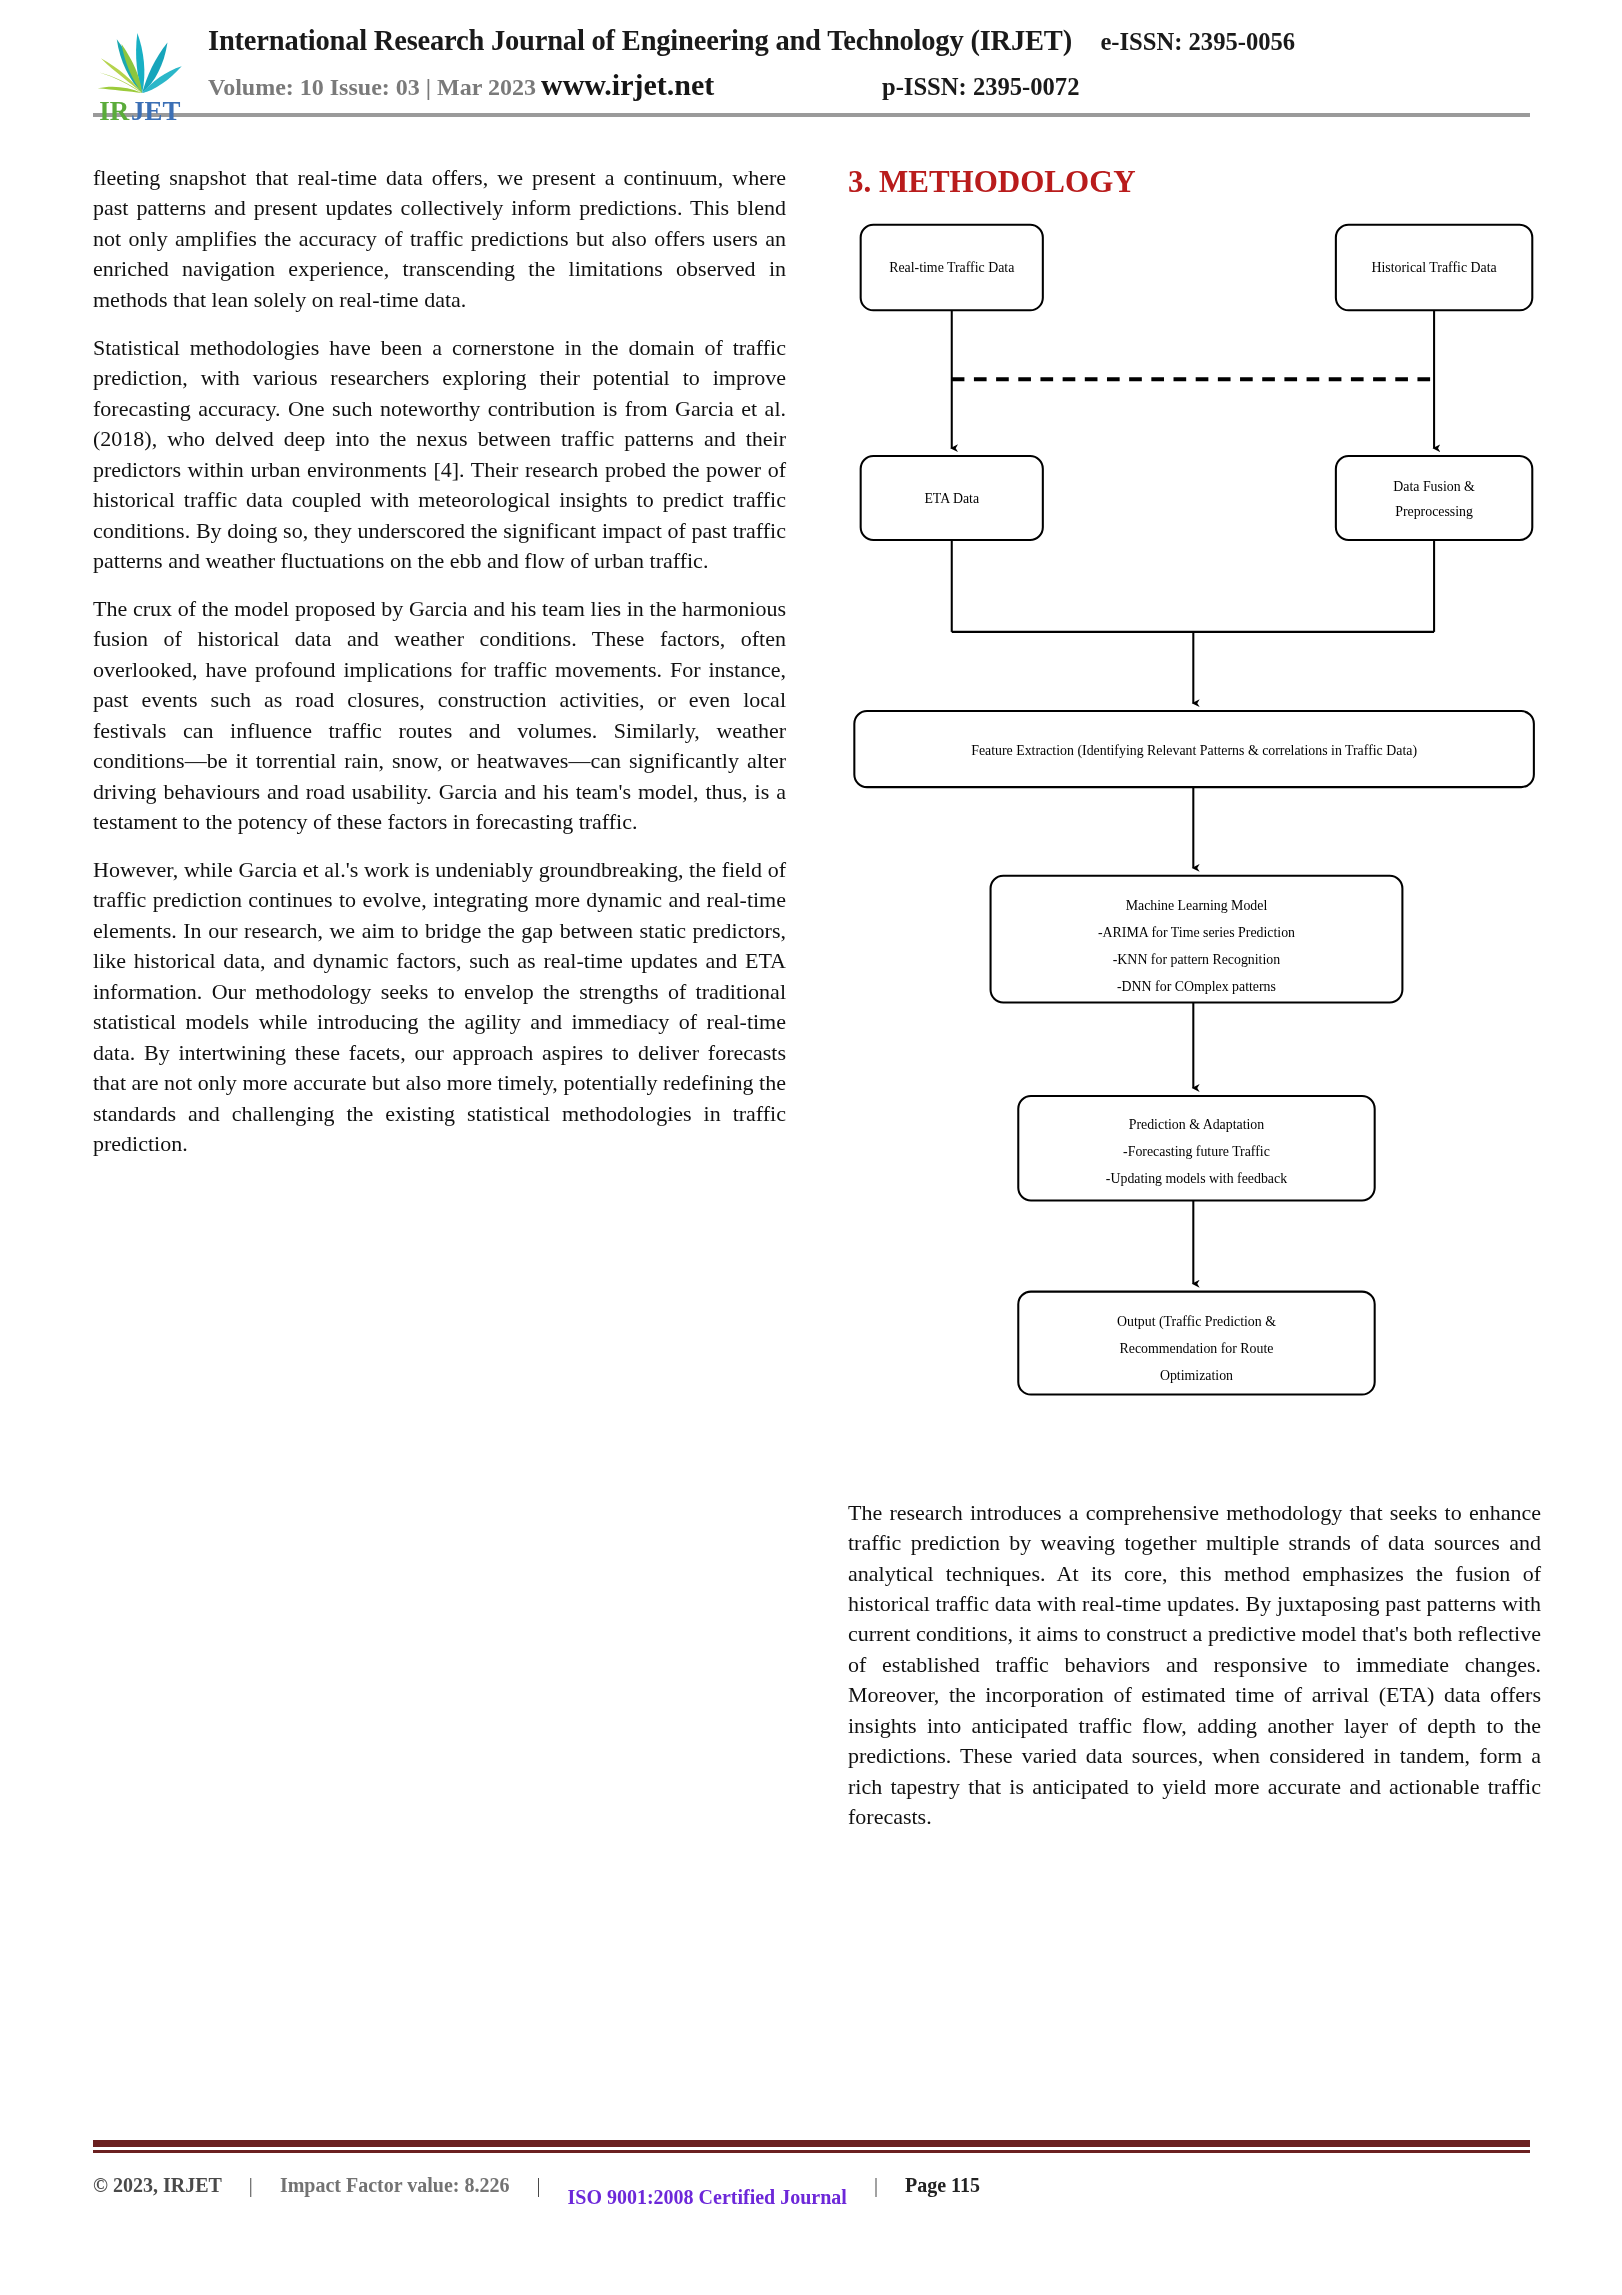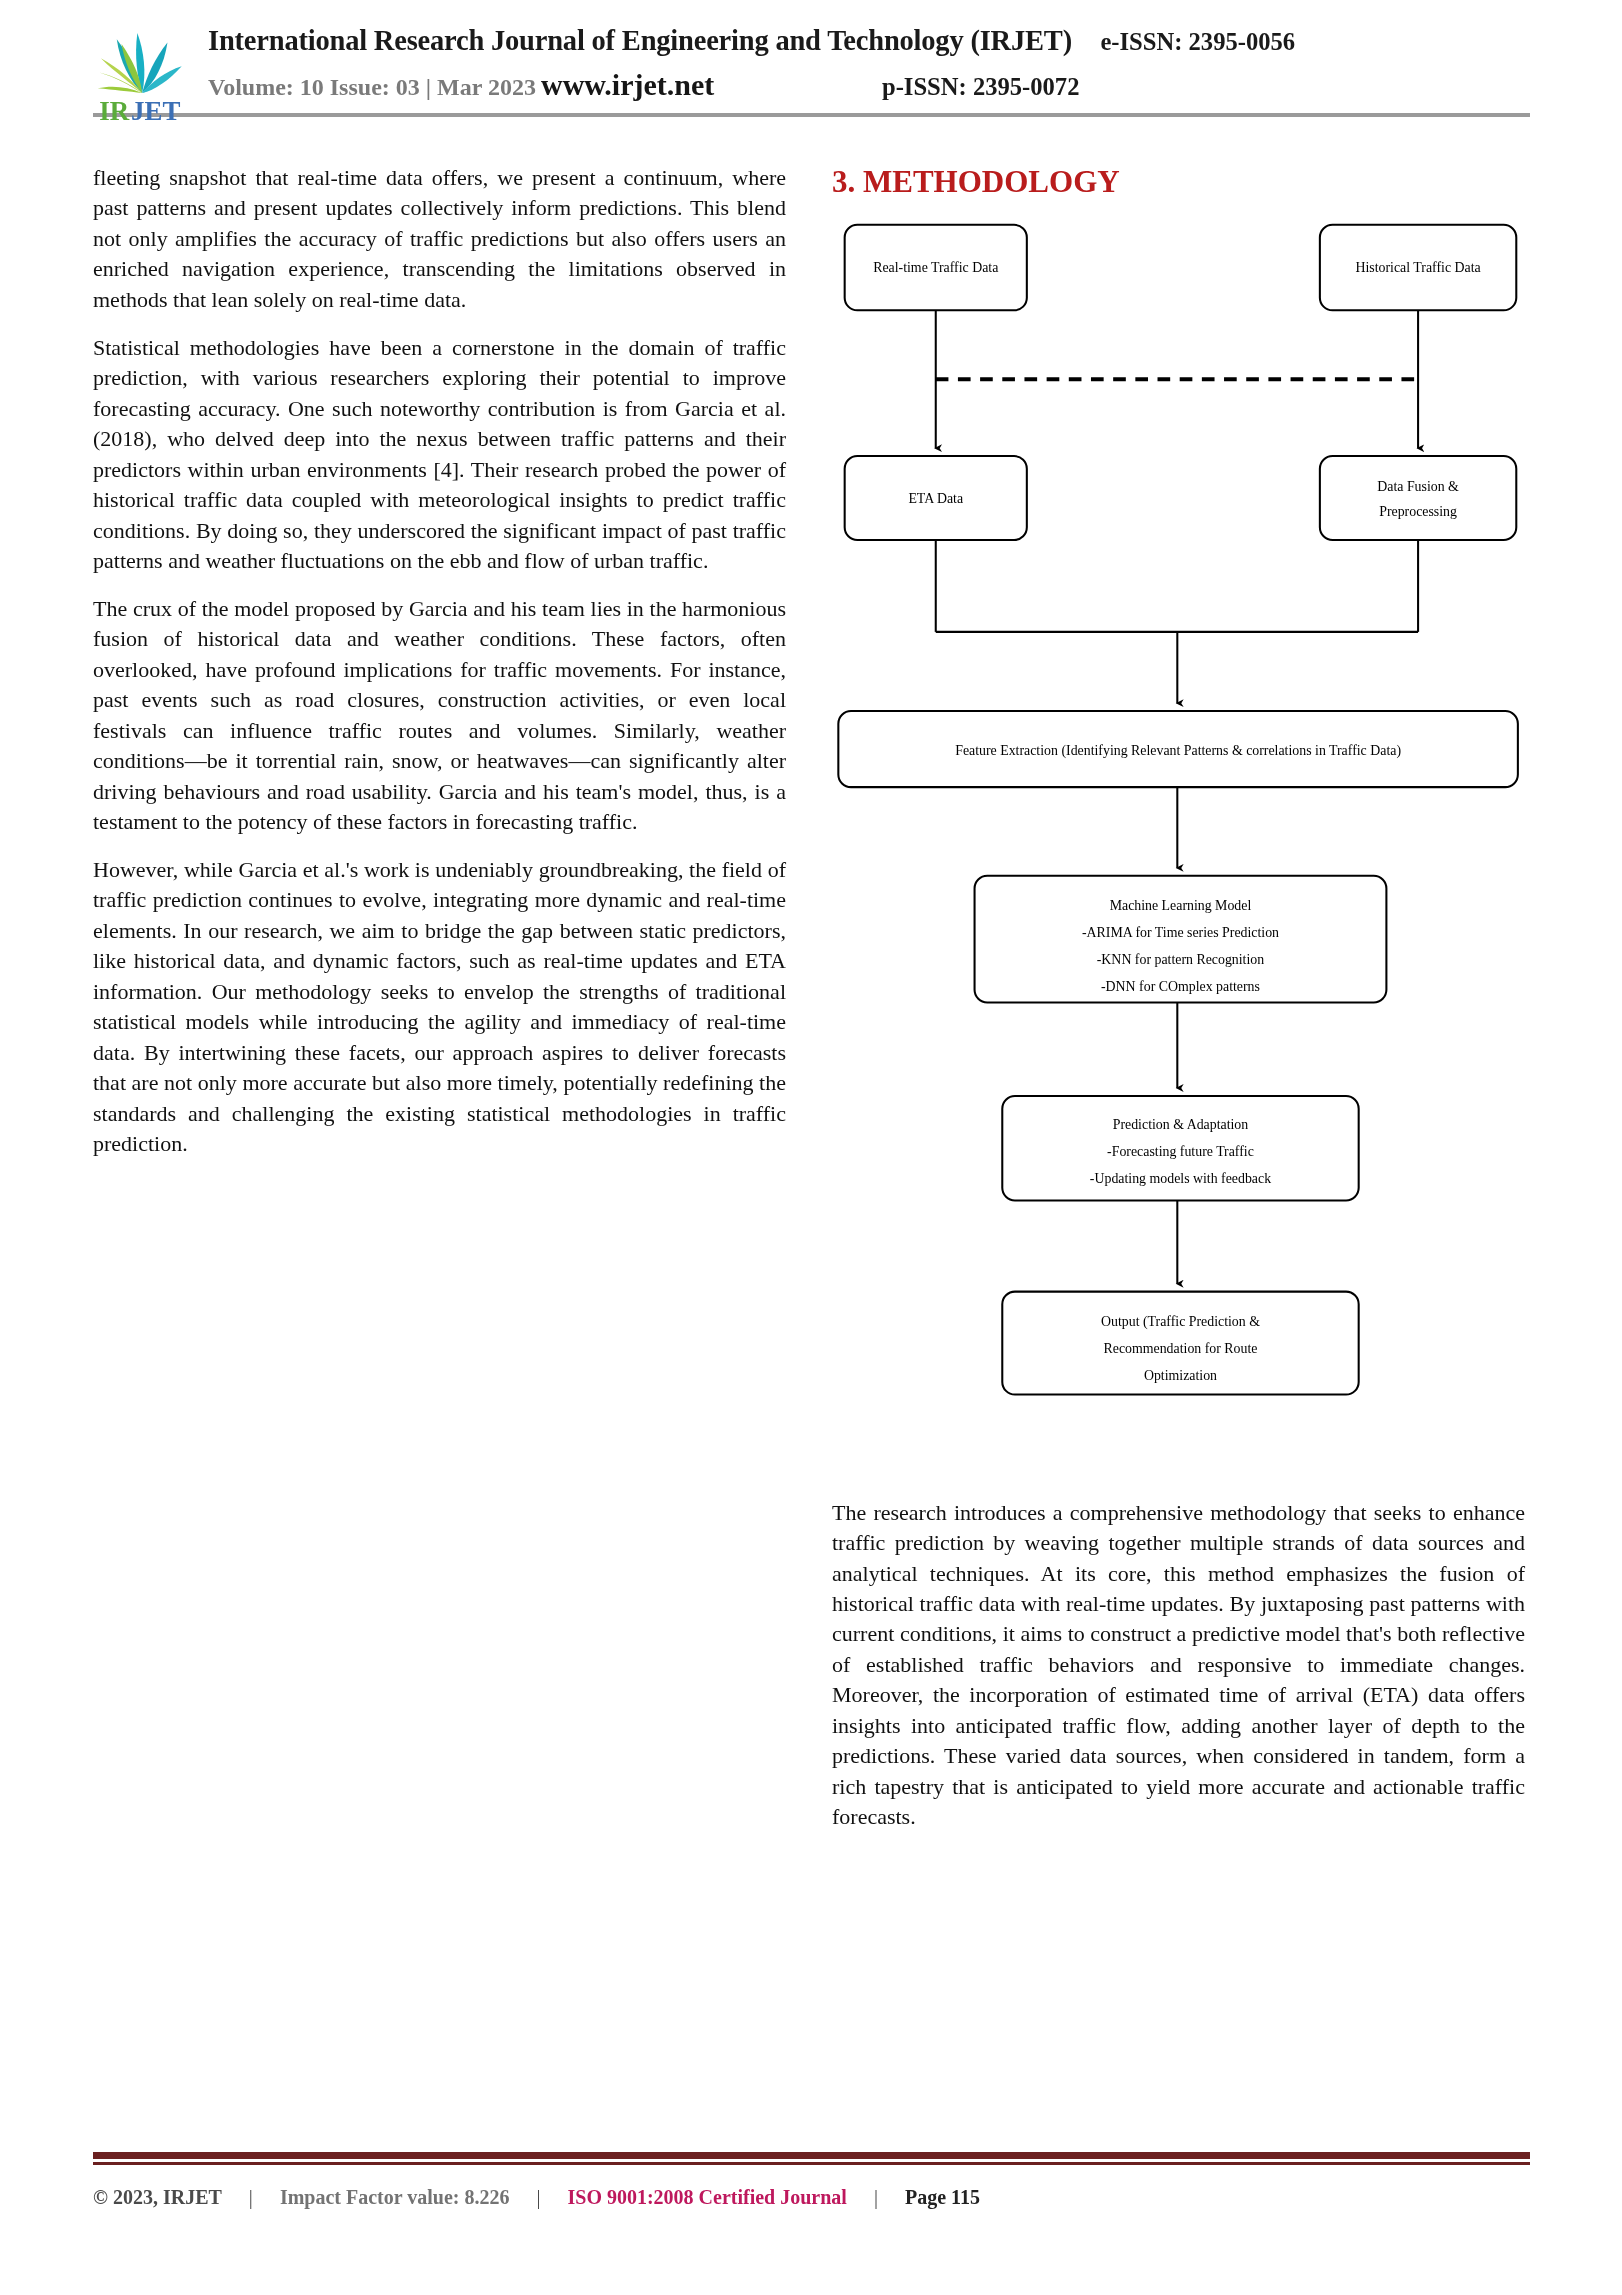--- a/index.html
+++ b/index.html
@@ -89,21 +89,21 @@
     background: #9a9a9a;
     margin-top: 11px;
     margin-left: 0px;
   }
 
   
   .columns {
     position: relative;
     margin-top: 24px;
     display: flex;
-    gap: 46px;
+    gap: 62px;
   }
   .col {
     width: 693px;
     flex: 0 0 693px;
   }
   p.body-text {
     margin: 0 0 17.4px 0;
     font-size: 22px;
     line-height: 1.385;
     text-align: justify;
@@ -173,21 +173,21 @@
   .footer-sep {
     color: #4a4a4a;
     margin: 0 27px;
     font-weight: normal;
   }
   .footer-page {
     color: #222222;
   }
   .f-copy  { color:#4a4a4a; }
   .f-if    { color:#737373; }
-  .f-iso   { color:#be185d; }
+  .f-iso   { color:#6d28d9;margin-top:12px; }
 </style>
 </head>
 <body>
 
 <div class="page">
 
   <div class="masthead">
 
     <div class="logo">
       <svg width="99" height="111" viewBox="0 0 125 140" xmlns="http://www.w3.org/2000/svg">

